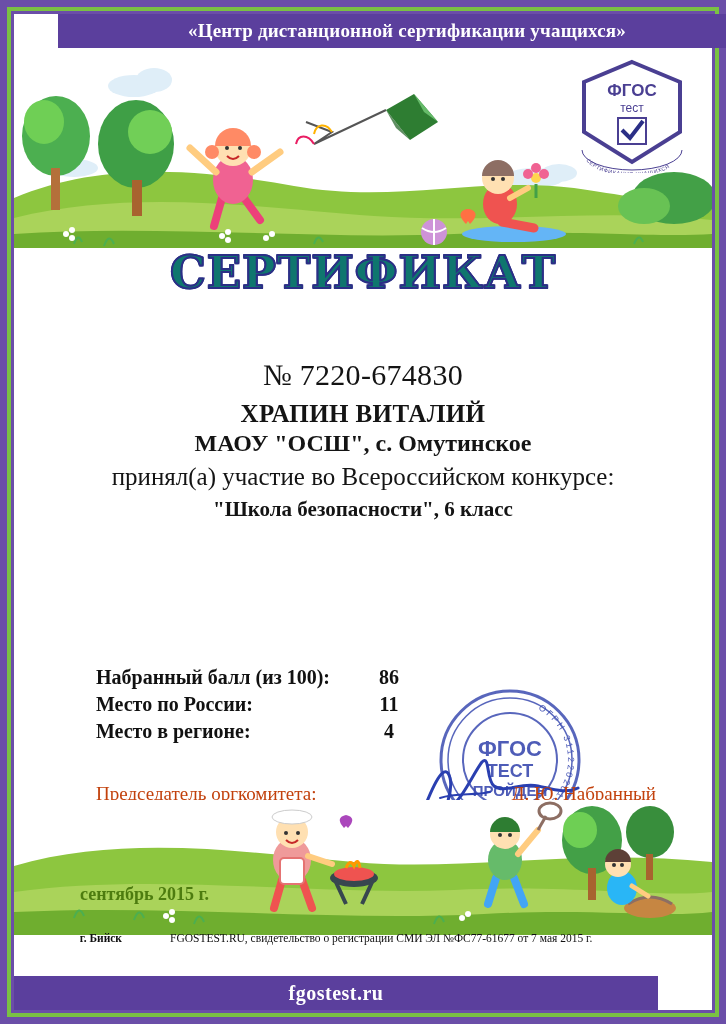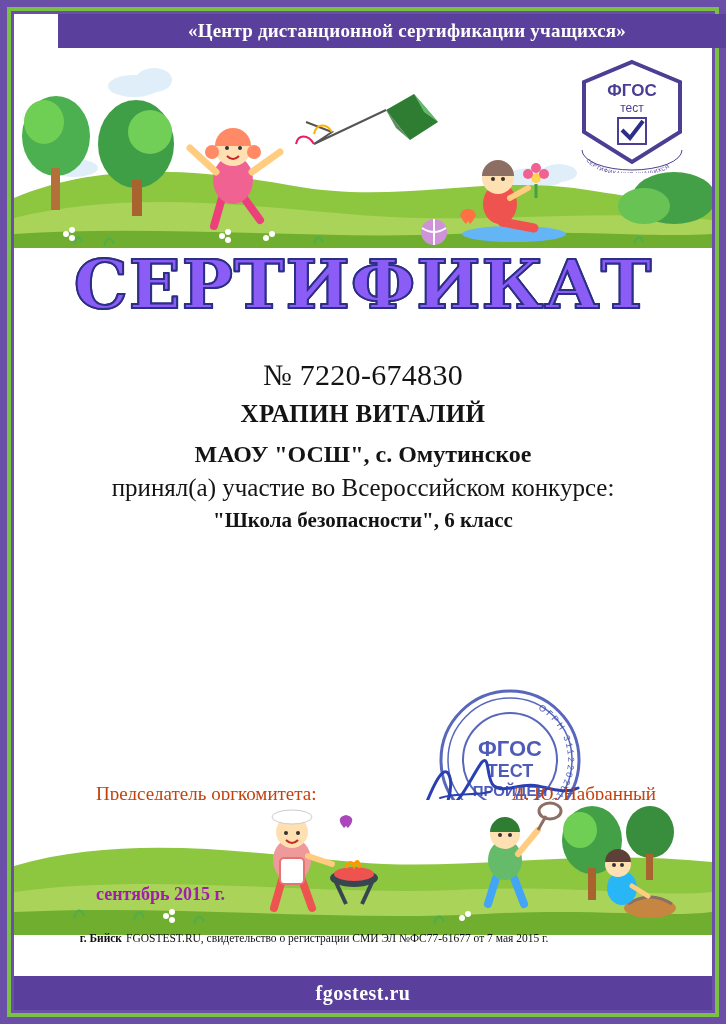--- a/index.html
+++ b/index.html
@@ -81,23 +81,23 @@
   }
 
   
   .cert-title {
     position: absolute;
     left: 0; right: 0;
     top: 250px;
     text-align: center;
     font-family: "DejaVu Serif", serif;
     font-weight: bold;
-    font-size: 68px;
+    font-size: 45px;
     letter-spacing: 1px;
-    color: #8b5cf6;
+    color: #0f766e;
     -webkit-text-stroke: 2px #2b2f86;
     text-shadow:
        1px 0 0 #2b2f86, -1px 0 0 #2b2f86,
        0 1px 0 #2b2f86, 0 -1px 0 #2b2f86;
     line-height: 1;
     white-space: nowrap;
   }
 
   
   .body-block {
@@ -114,21 +114,21 @@
     margin-bottom: 8px;
   }
   .line-confirm {
     font-size: 21px;
     margin-bottom: 6px;
   }
   .line-name {
     font-size: 25px;
     font-weight: bold;
     letter-spacing: 0.4px;
-    margin-bottom: 13px;
+    margin-bottom: 2px;
   }
   .line-school {
     font-size: 24px;
     font-weight: bold;
     margin-bottom: 6px;
   }
   .line-took-part {
     font-size: 25px;
     margin-bottom: 6px;
   }
@@ -188,25 +188,25 @@
     position: absolute;
     left: 420px;
     top: 752px;
     width: 165px;
     height: 70px;
   }
 
   
   .date-line {
     position: absolute;
-    left: 96px;
+    left: 80px;
     top: 884px;
     font-size: 18px;
     font-weight: bold;
-    color: #a21caf;
+    color: #4d7c0f;
   }
 
   
   .footer-small {
     position: absolute;
     left: 14px;
     right: 14px;
     top: 932px;
     display: flex;
     align-items: baseline;
@@ -215,28 +215,29 @@
   }
   .footer-small .city {
     width: 108px;
     text-align: right;
     font-weight: bold;
     padding-right: 4px;
   }
   .footer-small .reg {
     flex: 1;
     text-align: left;
+    margin-left: 44px;
   }
 
   
   .bottom-banner {
     position: absolute;
     left: 14px;
     bottom: 14px;
-    width: 698px;
+    width: 644px;
     height: 34px;
     background: #5b3f9d;
     display: flex;
     align-items: center;
     justify-content: center;
   }
   .bottom-banner .txt {
     color: #ffffff;
     font-family: "Liberation Serif", serif;
     font-weight: bold;
@@ -403,20 +404,34 @@
   <div class="cert-title">СЕРТИФИКАТ</div>
 
   <div class="body-block">
     <div class="line-number">№ 7220-674830</div>
     <div class="line-name">ХРАПИН ВИТАЛИЙ</div>
     <div class="line-school">МАОУ "ОСШ", с. Омутинское</div>
     <div class="line-took-part">принял(а) участие во Всероссийском конкурсе:</div>
     <div class="line-contest">"Школа безопасности", 6  класс</div>
   </div>
 
+  <div class="scores">
+    <div class="row">
+      <div class="label">Набранный балл (из 100):</div>
+      <div class="value">86</div>
+    </div>
+    <div class="row">
+      <div class="label">Место по России:</div>
+      <div class="value">11</div>
+    </div>
+    <div class="row">
+      <div class="label">Место в регионе:</div>
+      <div class="value">4</div>
+    </div>
+  </div>
 
   <div class="stamp">
     <svg width="152" height="152" viewBox="0 0 152 152">
       <defs>
         <path id="stamp-ring" d="M76,18 a58,58 0 1 1 -0.1,0"></path>
       </defs>
       <circle cx="76" cy="76" r="69" fill="none" stroke="#3b4bb0" stroke-width="3" opacity="0.85"></circle>
       <circle cx="76" cy="76" r="62" fill="none" stroke="#3b4bb0" stroke-width="1.5" opacity="0.85"></circle>
       <circle cx="76" cy="76" r="47" fill="none" stroke="#3b4bb0" stroke-width="2" opacity="0.85"></circle>
       <text font-family="Liberation Sans, sans-serif" font-size="9" fill="#3b4bb0" letter-spacing="2.2" opacity="0.9">

